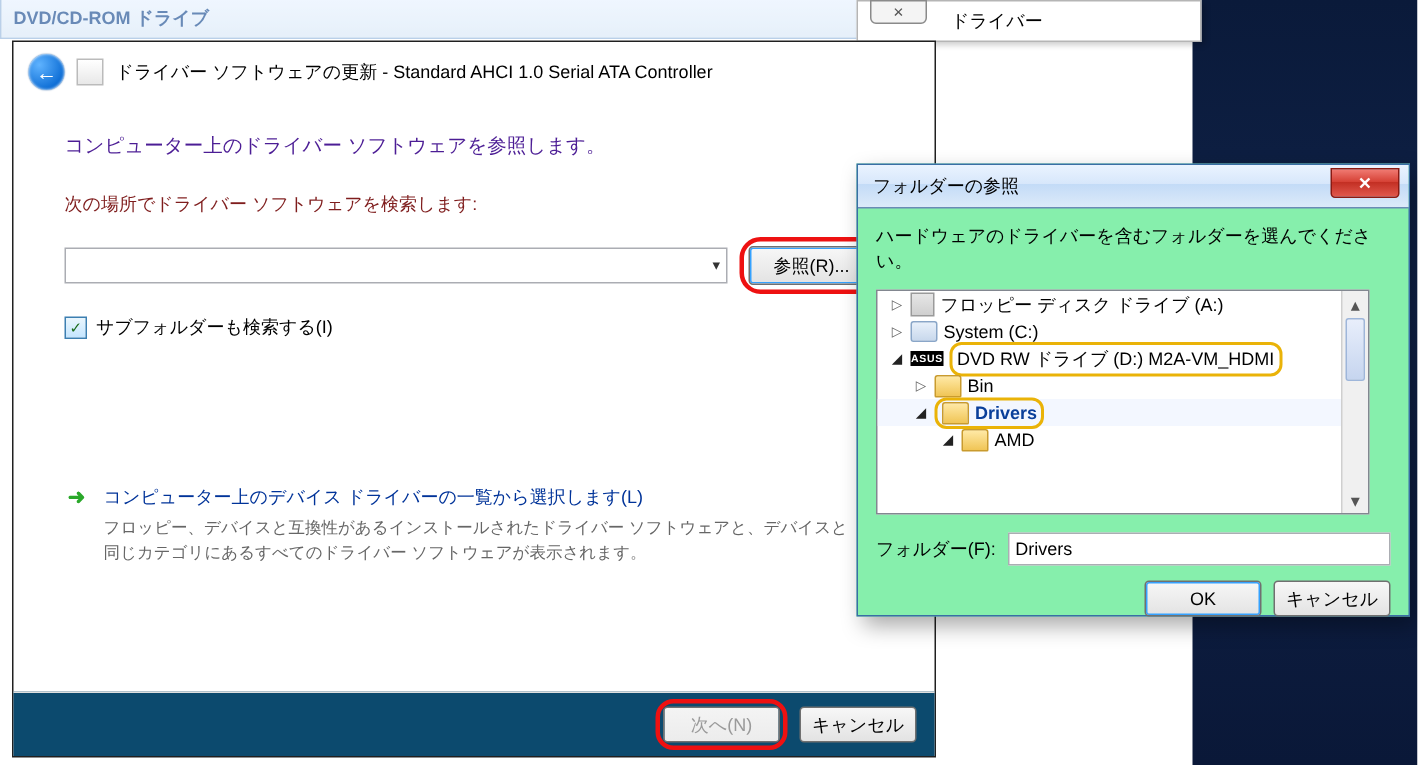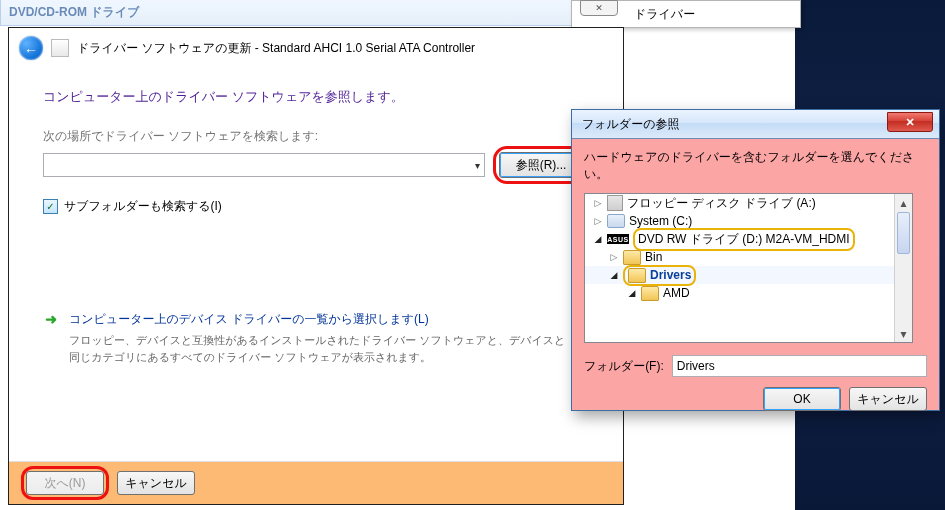--- a/index.html
+++ b/index.html
@@ -55,21 +55,21 @@
     display:flex; align-items:center; justify-content:center;
     color:#fff; font-size:14px; box-shadow:inset 0 0 2px #fff, 0 0 1px #0a4b94;
   }
   .wizard .titlebar .icon-sheet {
     width:16px; height:16px; background:linear-gradient(#fff,#e8e8e8);
     border:1px solid #bbb;
   }
   .wizard .titlebar .title { font-size:12px; color:#000; }
   .wizard .body { padding:14px 34px 0 34px; }
   .heading { color:#4c1d95; font-size:13px; margin:6px 0 22px 0; }
-  .label1 { color:#737373; margin-bottom:1px; }
+  .label1 { color:#7f1d1d; margin-bottom:13px; }
   .path-row { display:flex; align-items:center; gap:8px; }
   .path-input {
     flex:1; height:22px; border:1px solid #abadb3; background:#fff;
     display:flex; align-items:center; justify-content:flex-end; padding:0 4px;
   }
   .path-input .dd { font-size:10px; color:#333; }
   .browse-btn {
     height:24px; min-width:82px;
     border:1px solid #707070; border-radius:3px;
     background:linear-gradient(#f7f7f7,#e3e3e3);
@@ -84,37 +84,37 @@
   .link-block { display:flex; gap:10px; margin-top:96px; }
   .green-arrow {
     width:16px; height:16px; display:inline-flex; align-items:center; justify-content:center;
     color:#2aa82a; font-size:14px; font-weight:bold;
   }
   .link-title { color:#003399; font-size:12px; }
   .link-desc { color:#666; font-size:11px; line-height:1.5; margin-top:4px; max-width:500px; }
 
   .wizard .footer {
     position:absolute; left:0; right:0; bottom:0; height:42px;
-    background:#fdba74; border-top:1px solid #dfdfdf;
-    display:flex; align-items:center; gap:8px; padding:0 12px;margin-top:44px;
+    background:#0c4a6e; border-top:1px solid #dfdfdf;
+    display:flex; align-items:center; justify-content:flex-end; gap:8px; padding:0 12px;margin-top:44px;
   }
   .btn {
     height:22px; min-width:76px; border:1px solid #707070; border-radius:3px;
     background:linear-gradient(#f7f7f7,#e3e3e3);
     display:flex; align-items:center; justify-content:center;
     font-size:12px; color:#000;
   }
   .btn.disabled { color:#9a9a9a; background:linear-gradient(#f4f4f4,#ececec); }
   .red-ring-btn { border:3px solid #e11; border-radius:12px; padding:2px; }
 
   
   .folder-dlg {
     position:absolute; left:571px; top:109px;
     width:367px; height:300px;
-    background:#fca5a5;
+    background:#86efac;
     border:1px solid #3a6ea5;
     box-shadow:4px 6px 14px rgba(0,0,0,.35);
   }
   .fd-title {
     height:28px;
     background:linear-gradient(#eaf3ff,#d7e7fb 45%,#c3dbf7 46%,#dceaf9);
     border-bottom:1px solid #6a8bb5;
     display:flex; align-items:center; justify-content:space-between;
     padding:0 0 0 10px; font-size:12px; color:#000;
   }

